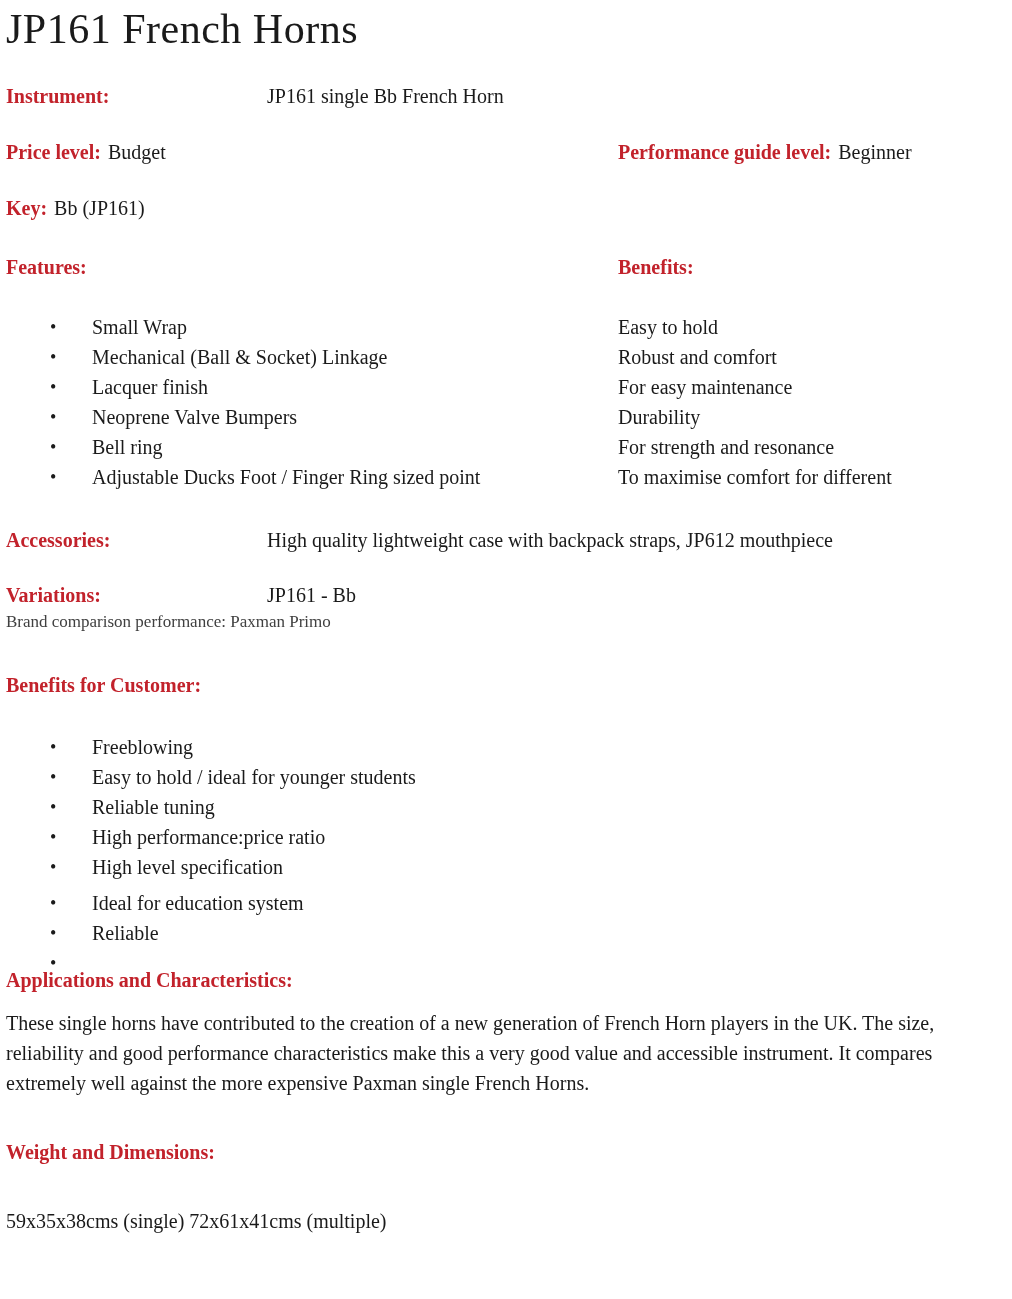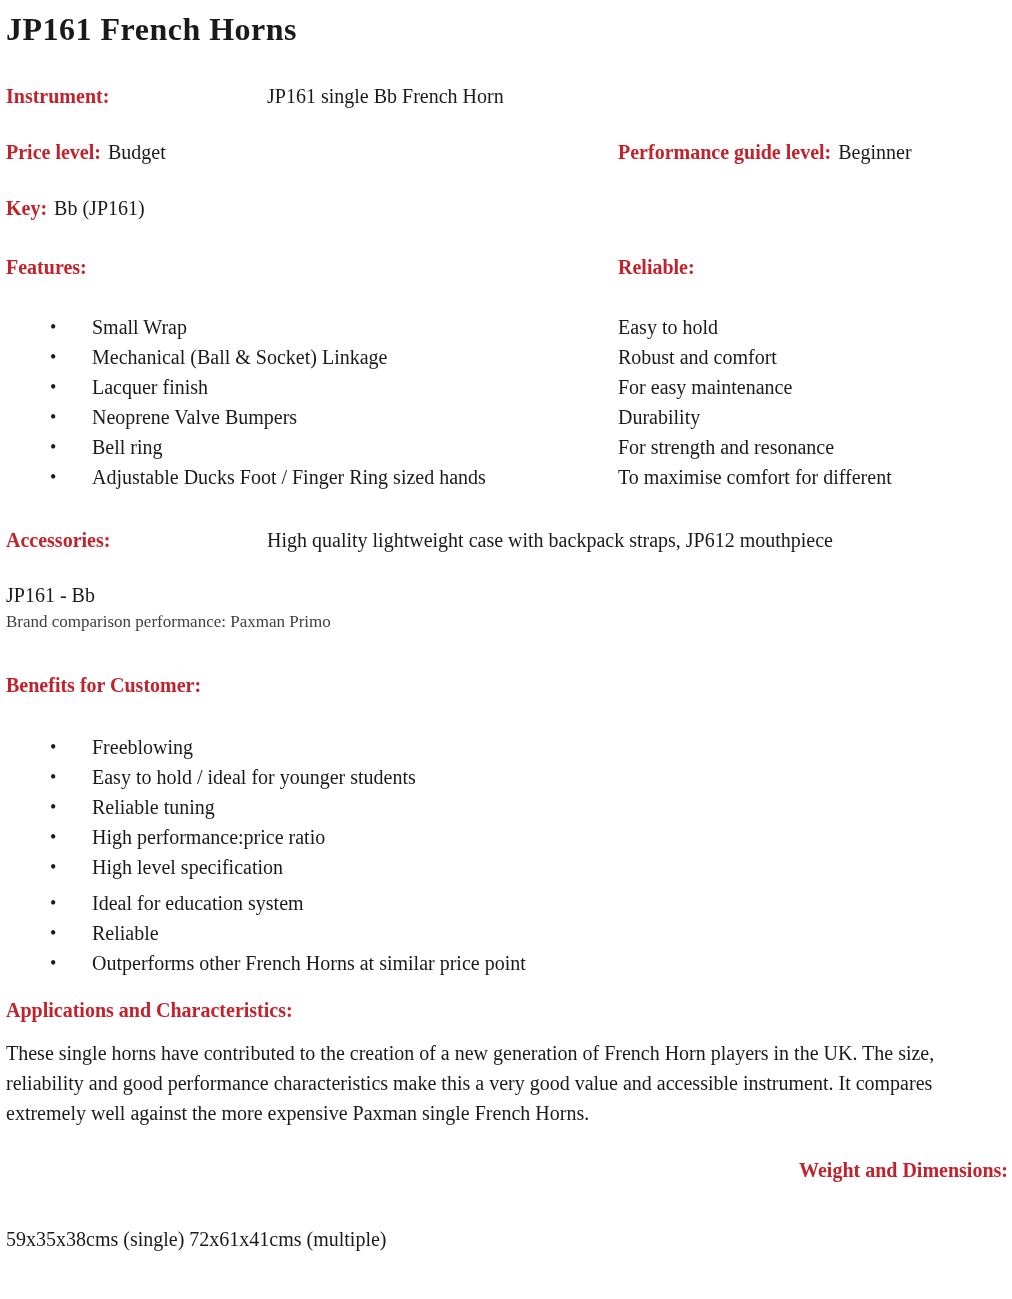--- a/index.html
+++ b/index.html
@@ -9,22 +9,22 @@
     height: 1299px;
     overflow: hidden;
     font-family: "Liberation Serif", serif;
     font-size: 20px;
     color: #1a1a1a;
     padding: 4px 4px 0 6px;
   }
   .accent { color: var(--accent, #c2222b); font-weight: bold; }
   h1.doc-title {
     font-family: "Liberation Serif", serif;
-    font-weight: 700;
-    font-size: 32px;
+    font-weight: 400;
+    font-size: 42px;
     line-height: 50px;
     letter-spacing: 0.5px;
   }
   .labelled-row { display: flex; line-height: 24px; }
   .labelled-row .lbl { flex: 0 0 261px; }
   .inline-pair .lbl { margin-right: 7px; }
   .two-col { display: grid; grid-template-columns: 612px 1fr; }
   .row-instrument { margin-top: 30px; }
   .row-price { margin-top: 32px; line-height: 24px; }
   .row-key { margin-top: 32px; line-height: 24px; }
@@ -46,21 +46,21 @@
     line-height: 30px;
     color: #404040;
   }
   .section-head { margin-top: 36px; line-height: 24px; }
   .customer-list { margin-top: 35px; }
   .customer-list .bullet-item { max-width: 900px; }
   .customer-list .bullet-item .btxt { max-width: 820px; }
   .gap-above { margin-top: 6px; }
   .apps-head { margin-top: 20px; line-height: 24px; }
   .apps-body { margin-top: 16px; line-height: 30px; padding-right: 2px; }
-  .weight-head { margin-top: 30px; line-height: 24px; text-align: right; }
+  .weight-head { margin-top: 42px; line-height: 24px; }
   .dims-line { margin-top: 44px; line-height: 26px; }
 </style>
 </head>
 <body style="color: rgb(26, 26, 26);">
 
 <h1 class="doc-title">JP161 French Horns</h1>
 
 <div class="labelled-row row-instrument">
   <span class="lbl accent">Instrument:</span>
   <span class="val">JP161 single Bb French Horn</span>
@@ -74,21 +74,21 @@
     <span class="lbl accent">Performance guide level:</span><span>Beginner</span>
   </div>
 </div>
 
 <div class="inline-pair row-key">
   <span class="lbl accent">Key:</span><span>Bb (JP161)</span>
 </div>
 
 <div class="two-col features-head">
   <div class="accent">Features:</div>
-  <div class="accent">Reliable:</div>
+  <div class="accent">Benefits:</div>
 </div>
 
 <div class="features-grid">
   <div class="feature-row">
     <div class="bullet-item"><span class="marker">•</span><span class="btxt">Small Wrap</span></div>
     <div class="benefit-cell">Easy to hold</div>
   </div>
   <div class="feature-row">
     <div class="bullet-item"><span class="marker">•</span><span class="btxt">Mechanical (Ball &amp; Socket) Linkage</span></div>
     <div class="benefit-cell">Robust and comfort</div>
@@ -99,47 +99,48 @@
   </div>
   <div class="feature-row">
     <div class="bullet-item"><span class="marker">•</span><span class="btxt">Neoprene Valve Bumpers</span></div>
     <div class="benefit-cell">Durability</div>
   </div>
   <div class="feature-row">
     <div class="bullet-item"><span class="marker">•</span><span class="btxt">Bell ring</span></div>
     <div class="benefit-cell">For strength and resonance</div>
   </div>
   <div class="feature-row">
-    <div class="bullet-item"><span class="marker">•</span><span class="btxt">Adjustable Ducks Foot / Finger Ring sized hands</span></div>
+    <div class="bullet-item"><span class="marker">•</span><span class="btxt">Adjustable Ducks Foot / Finger Ring sized point</span></div>
     <div class="benefit-cell">To maximise comfort for different</div>
   </div>
 </div>
 
 <div class="labelled-row row-accessories">
   <span class="lbl accent">Accessories:</span>
   <span class="val">High quality lightweight case with backpack straps, JP612 mouthpiece</span>
 </div>
 
 <div class="labelled-row row-variations">
+  <span class="lbl accent">Variations:</span>
   <span class="val">JP161 - Bb</span>
 </div>
 
 <div class="brand-line">Brand comparison performance: Paxman Primo</div>
 
 <div class="accent section-head">Benefits for Customer:</div>
 
 <div class="customer-list">
   <div class="bullet-item"><span class="marker">•</span><span class="btxt">Freeblowing</span></div>
   <div class="bullet-item"><span class="marker">•</span><span class="btxt">Easy to hold / ideal for younger students</span></div>
   <div class="bullet-item"><span class="marker">•</span><span class="btxt">Reliable tuning</span></div>
   <div class="bullet-item"><span class="marker">•</span><span class="btxt">High performance:price ratio</span></div>
   <div class="bullet-item"><span class="marker">•</span><span class="btxt">High level specification</span></div>
   <div class="bullet-item gap-above"><span class="marker">•</span><span class="btxt">Ideal for education system</span></div>
   <div class="bullet-item"><span class="marker">•</span><span class="btxt">Reliable</span></div>
-  <div class="bullet-item"><span class="marker">•</span><span class="btxt">Outperforms other French Horns at similar price point</span></div>
+  <div class="bullet-item"><span class="marker">•</span></div>
 </div>
 
 <div class="accent apps-head">Applications and Characteristics:</div>
 
 <p class="apps-body">These single horns have contributed to the creation of a new generation of French Horn players in the UK. The size, reliability and good performance characteristics make this a very good value and accessible instrument. It compares extremely well against the more expensive Paxman single French Horns.</p>
 
 <div class="accent weight-head">Weight and Dimensions:</div>
 
 <div class="dims-line">59x35x38cms (single) 72x61x41cms (multiple)</div>
 

